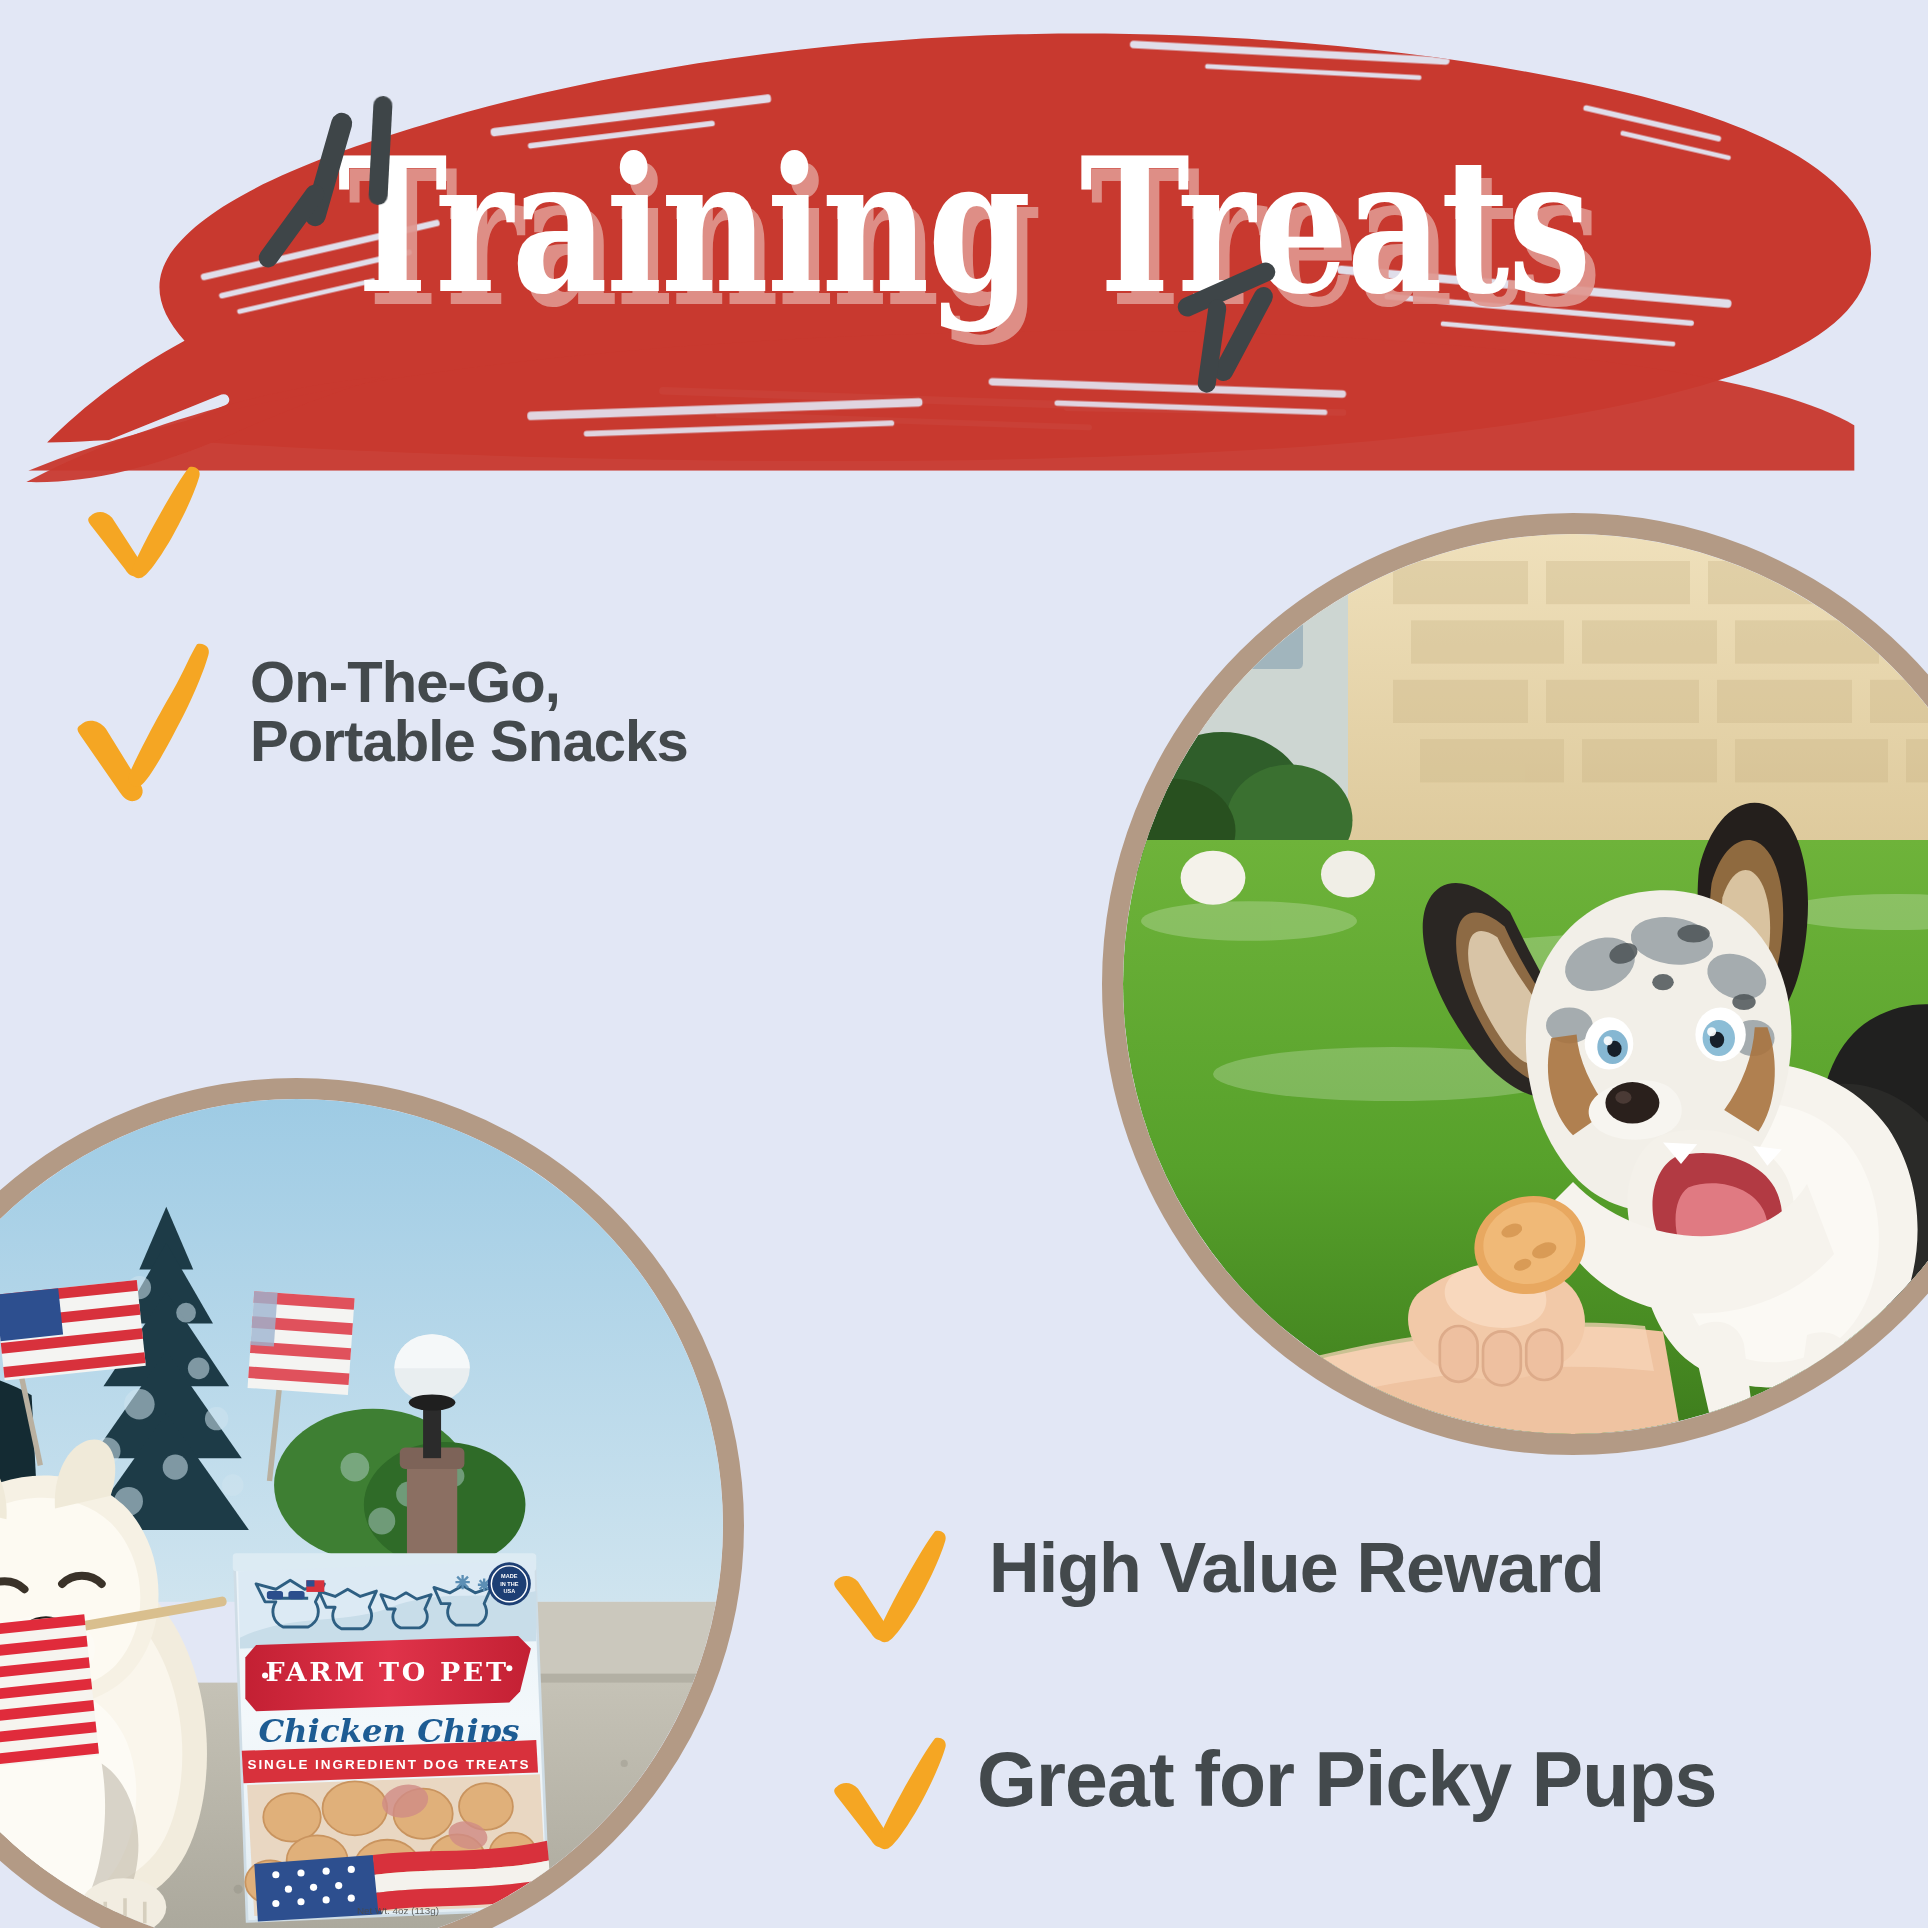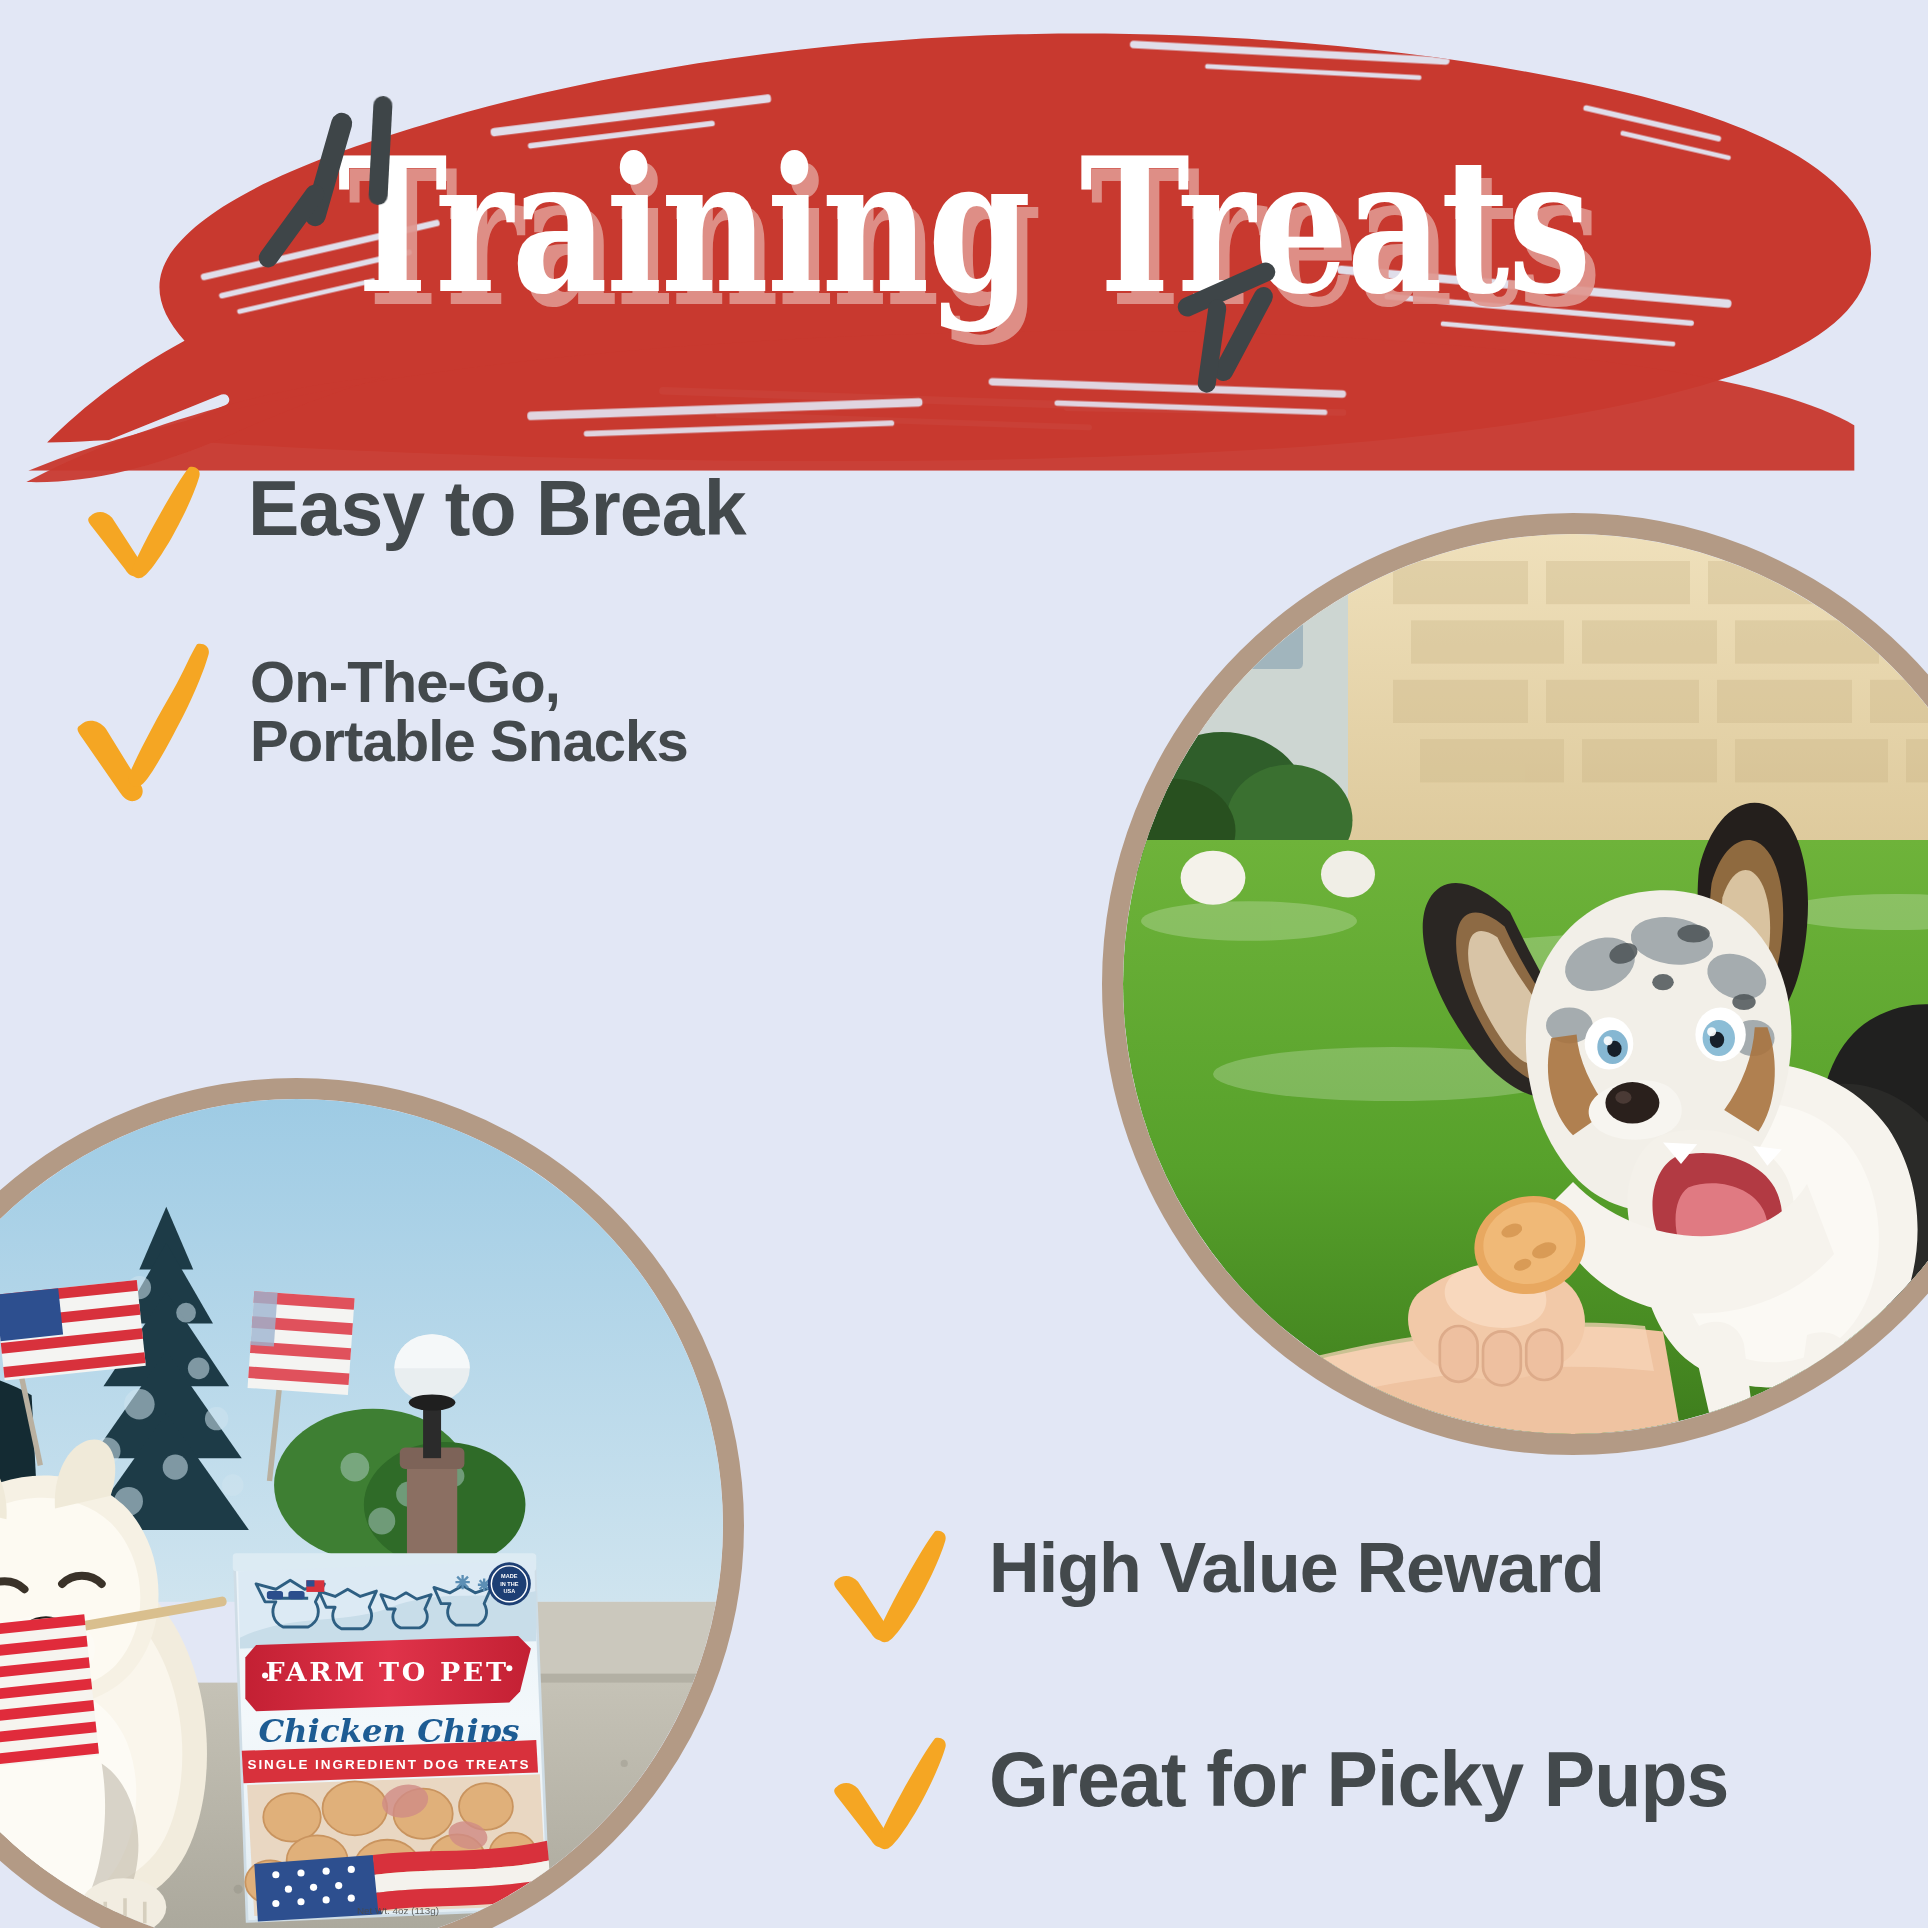--- a/index.html
+++ b/index.html
@@ -53,21 +53,21 @@
   #row-easy{ left:83px; top:452px; }
   #row-easy .check-label{ font-size:77px; margin-left:43px; margin-top:17px; }
 
   #row-onthego{ left:73px; top:631px; }
   #row-onthego .check-label{ font-size:58px; margin-left:38px; margin-top:21px; }
 
   #row-highvalue{ left:829px; top:1516px; }
   #row-highvalue .check-label{ font-size:70px; margin-left:38px; margin-top:17px;text-align:right; }
 
   #row-picky{ left:829px; top:1723px; }
-  #row-picky .check-label{ font-size:77px; margin-left:38px; margin-top:17px;text-align:center; }
+  #row-picky .check-label{ font-size:77px; margin-left:26px; margin-top:17px;text-align:center; }
 
   
   .photo-circle{
     position:absolute; border-radius:50%;
     border:21px solid #b39a85;
     overflow:hidden;
     z-index:3;
   }
   #photo-dog-treat{ left:1102px; top:513px; width:942px; height:942px; }
   #photo-package{ left:-151px; top:1078px; width:895px; height:895px; }
@@ -169,21 +169,20 @@
 <div class="check-row" id="row-easy">
   <span class="check-icon">
     <svg width="122" height="141" viewBox="0 0 130 150">
       <path d="M 8,68 C 14,62 24,62 31,70 L 62,118 C 66,124 63,131 57,132
                C 52,133 48,130 45,125 L 10,80 C 5,74 4,71 8,68 Z" fill="#f5a623"></path>
       <path d="M 113,16 C 120,14 126,19 124,26 C 120,40 108,68 94,92
                C 80,116 68,132 62,134 C 55,136 50,130 53,123
                C 60,106 76,76 90,52 C 100,35 108,22 113,16 Z" fill="#f5a623"></path>
     </svg>
   </span>
-  <span class="check-label">Easy to Break</span>
 </div>
 
 <div class="check-row" id="row-onthego">
   <span class="check-icon">
     <svg width="139" height="188" viewBox="0 0 148 200">
       <path d="M 8,100 C 15,93 27,94 35,104 L 72,164 C 77,171 73,180 65,181
                C 59,182 54,178 50,172 L 10,114 C 4,106 3,103 8,100 Z" fill="#f5a623"></path>
       <path d="M 132,14 C 140,12 147,18 144,26 C 139,44 124,80 107,110
                C 91,140 78,162 71,165 C 63,168 57,161 60,152
                C 69,131 89,93 106,64 C 118,43 126,23 132,14 Z" fill="#f5a623"></path>

